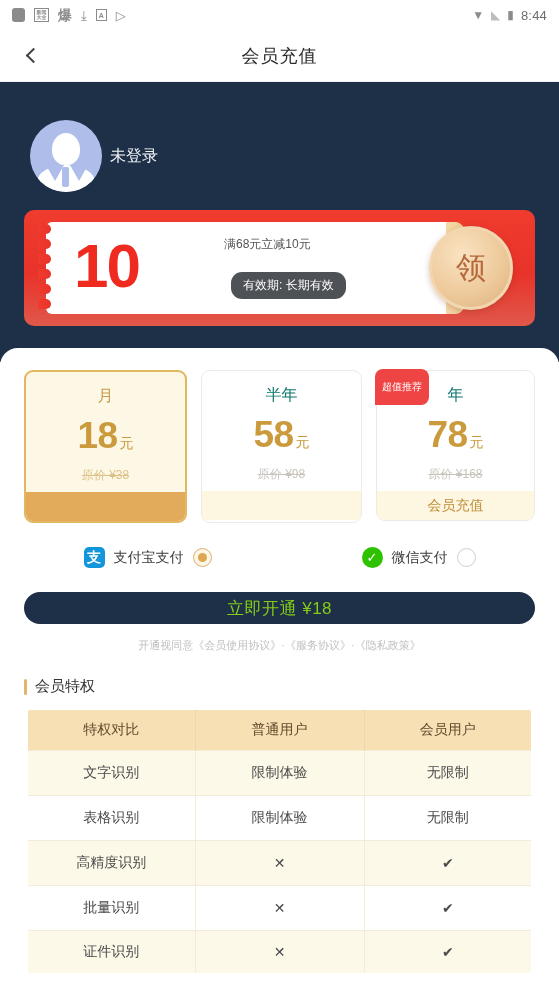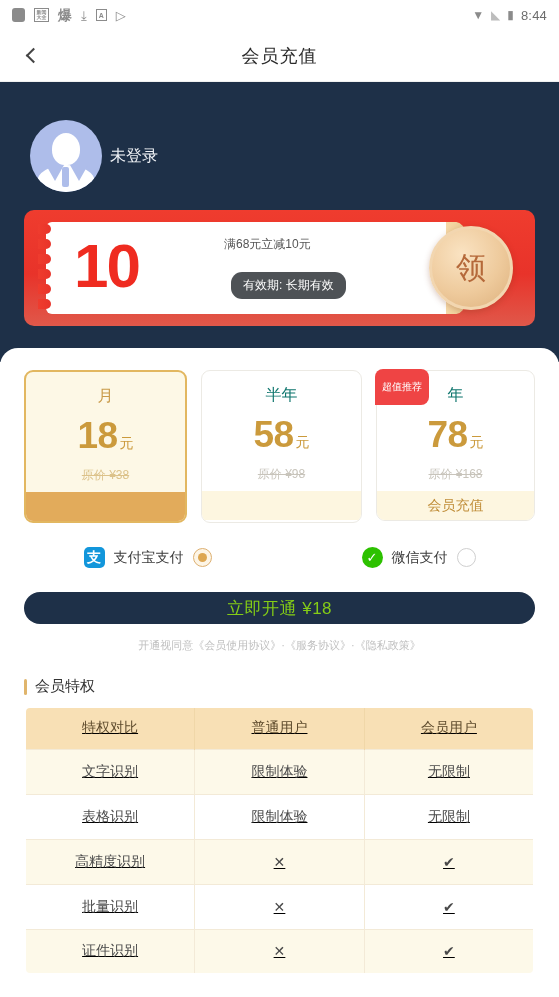--- a/index.html
+++ b/index.html
@@ -220,23 +220,22 @@
   
   .sec-title {
     display: flex; align-items: center; gap: 8px;
     margin: 24px 0 10px 24px;
   }
   .sec-bar { width: 3px; height: 16px; background: #e0b56c; border-radius: 2px; }
   .sec-text { font-size: 15px; color: #333; font-weight: 500; }
 
   table.priv {
     width: 511px; margin: 0 24px; border-collapse: collapse;
-    border: 2px solid #6d28d9; border-radius: 6px; overflow: hidden;
+    border: 4px solid #6d28d9; border-radius: 6px; overflow: hidden;
     table-layout: fixed;
-    text-decoration: underline;
   }
   table.priv th {
     background: #f8e0b5; color: #5d4a2c; font-size: 14px;
     font-weight: normal; height: 42px; border-right: 1px solid #f0d7a8;
   }
   table.priv th:last-child { border-right: none; }
   table.priv td {
     height: 45px; text-align: center; font-size: 14px; color: #4a4a4a;
     border-right: 1px solid #f3ead7; border-top: 1px solid #f3ead7;
   }

